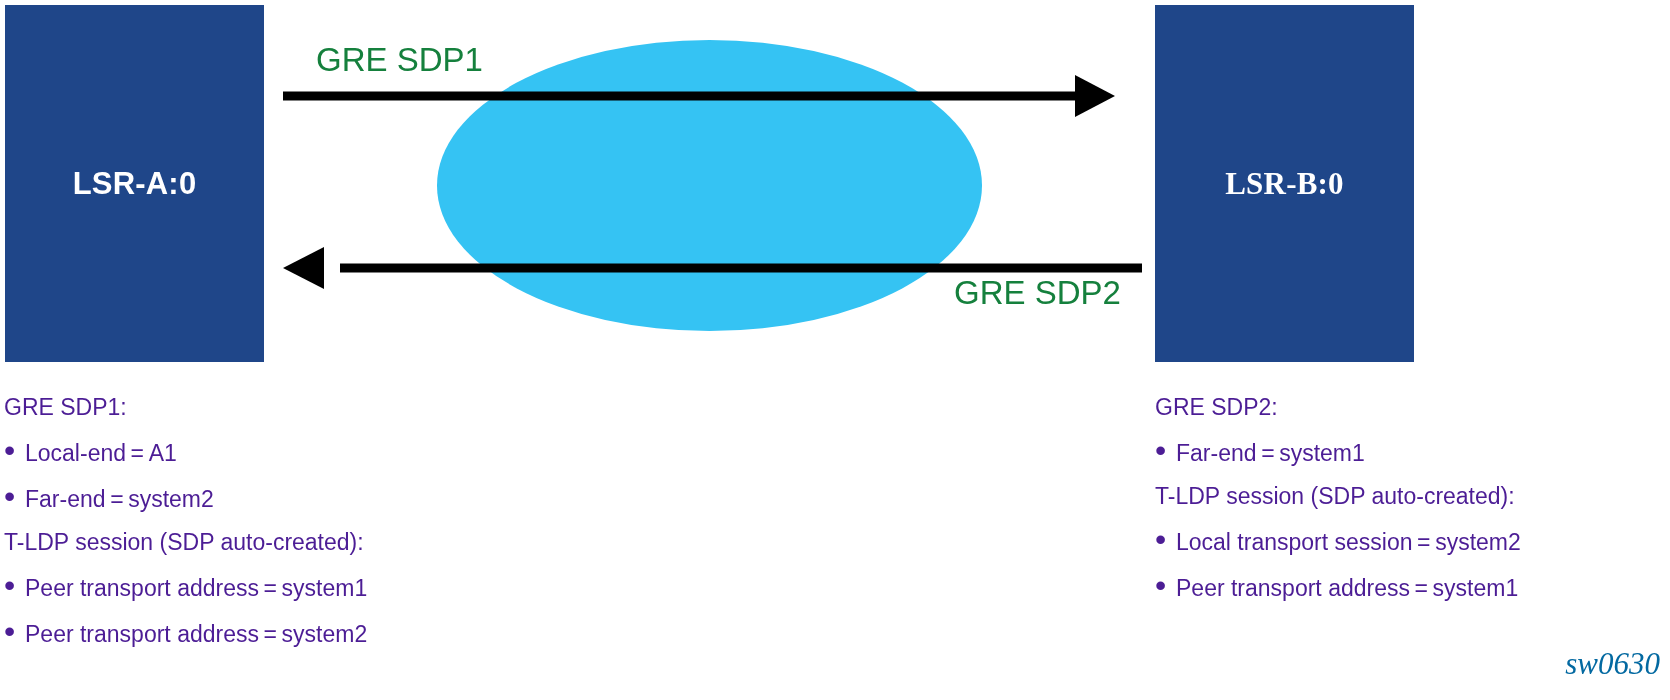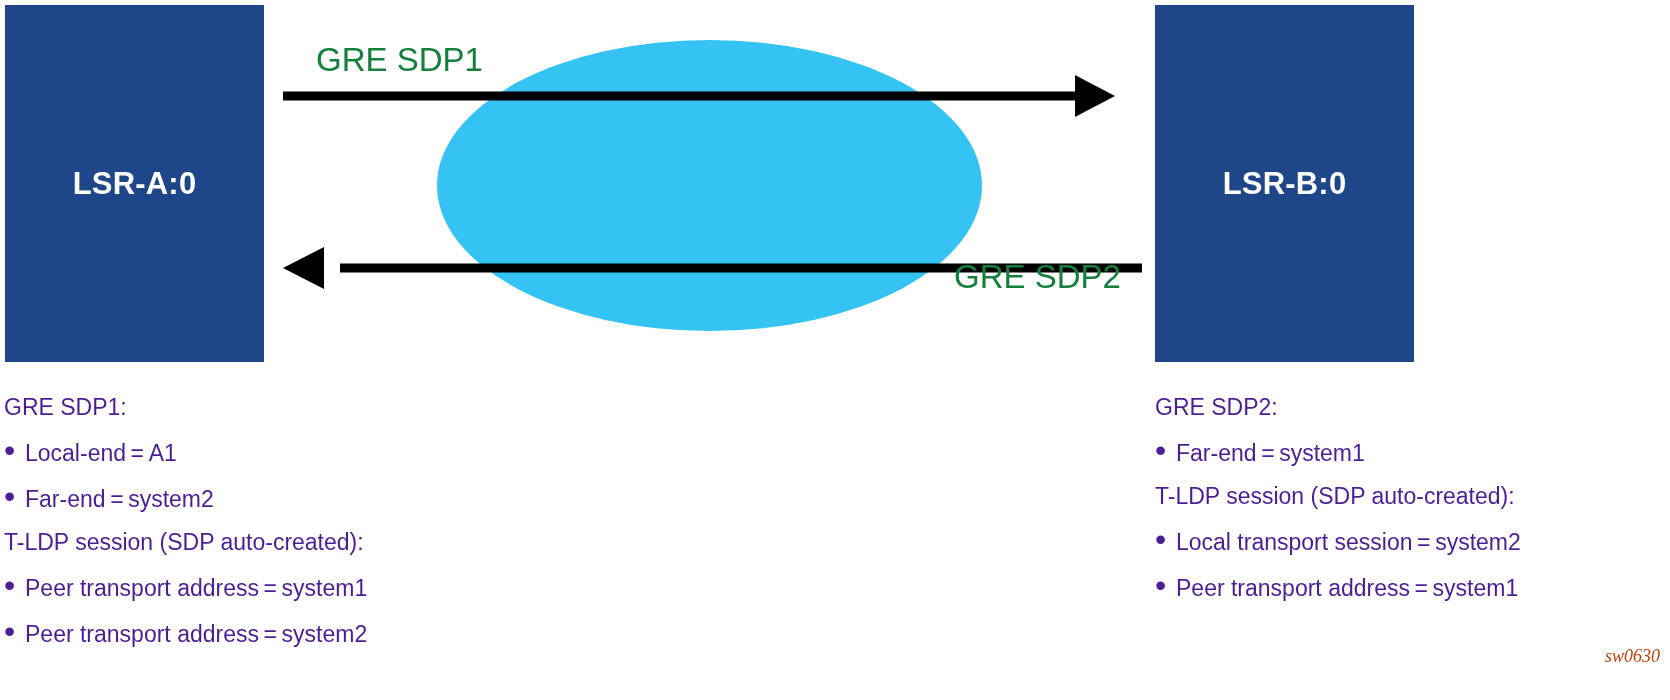--- a/index.html
+++ b/index.html
@@ -26,21 +26,21 @@
     position: absolute;
     top: 5px;
     width: 259px;
     height: 357px;
     background: #1f4689;
     display: flex;
     align-items: center;
     justify-content: center;
   }
   #node-a { left: 5px; }
-  #node-b { left: 1155px; }
+  #node-b { left: 1155px; font-family: Liberation Serif, serif; }
   .node-label {
     font-size: 31px;
     font-weight: bold;
     color: #ffffff;
     letter-spacing: 0.2px;
     line-height: 1;
     white-space: nowrap;
     text-align: right;
   }
 
@@ -63,21 +63,21 @@
 
   
   .link-label {
     position: absolute;
     font-size: 33px;
     line-height: 1;
     color: #15803d;
     white-space: nowrap;
   }
   #label-sdp1 { left: 316px; top: 43px; }
-  #label-sdp2 { left: 954px; top: 260px; }
+  #label-sdp2 { left: 954px; top: 276px; }
 
   
   .desc-block {
     position: absolute;
     top: 386px;
     font-size: 23px;
     line-height: 43px;
     color: #4c1d95;
     white-space: nowrap;
   }
@@ -91,22 +91,22 @@
     font-size: 32px;
   }
 
   
   #figure-id {
     position: absolute;
     right: 10px;
     top: 646px;
     font-family: "Liberation Serif", serif;
     font-style: italic;
-    font-size: 18px;
-    color: #c2410c;
+    font-size: 31px;
+    color: #0369a1;
     white-space: nowrap;
   }
 </style>
 </head>
 <body>
 
 <div id="stage">
 
   <div class="node-box" id="node-a">
     <span class="node-label">LSR-A:0</span>

